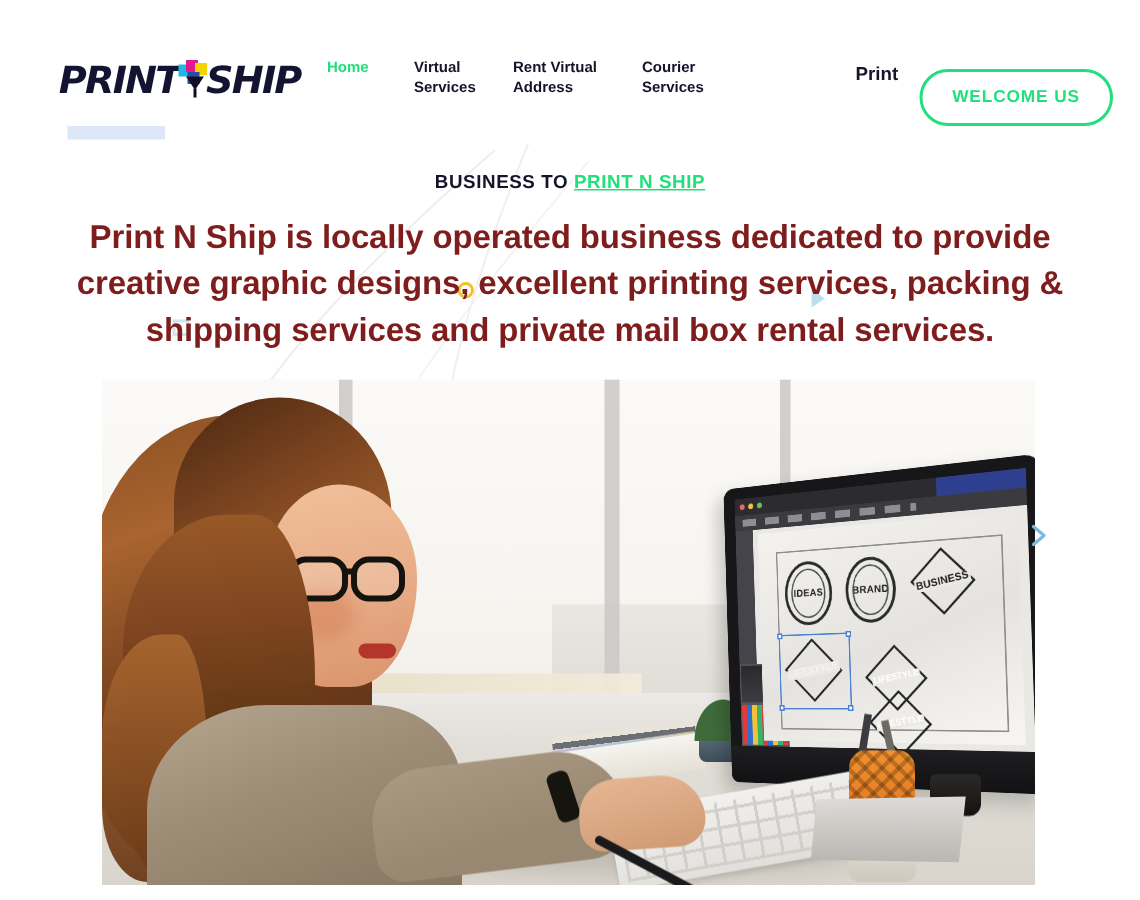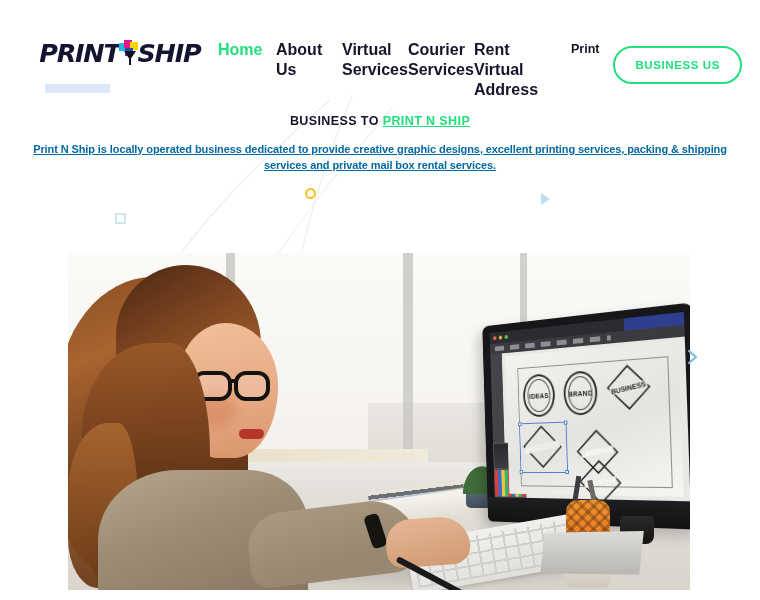--- a/index.html
+++ b/index.html
@@ -86,21 +86,21 @@
 
   .nav {
     flex: 1 1 auto;
     display: flex;
     align-items: flex-start;
     gap: 0;
     margin-left: 22px;
     padding-top: 2px;
   }
   .nav-item {
-    font-size: 16px;
+    font-size: 10px;
     font-weight: 600;
     color: #14142b;
     line-height: 1.25;
     cursor: pointer;
     width: 66px;
     padding-right: 12px;
   }
   .nav-item.wide { width: 86px; }
   .nav-item.home { color: #21e07b; width: 58px; }
 
@@ -144,28 +144,27 @@
   .welcome {
     font-size: 12.5px;
     font-weight: bold;
     letter-spacing: 0.4px;
     color: #14142b;
     margin-bottom: 14px;
   }
   .welcome .brand { color: #21e07b; text-decoration: underline; }
 
   .headline {
-    font-size: 11px;
+    font-size: 22px;
     font-weight: bold;
-    color: #0369a1;
+    color: #7f1d1d;
     line-height: 1.42;
     letter-spacing: -0.1px;
     max-width: 700px;
     margin: 0 auto;
-    text-decoration: underline;
   }
 
   
   .dec-bar {
     position: absolute;
     left: 45px; top: 84px;
     width: 65px; height: 9px;
     background: #dce8f7;
     z-index: 3;
   }
@@ -576,29 +575,28 @@
         <span class="sq y"></span>
         <span class="sq k"></span>
         <span class="funnel"></span>
         <span class="stem"></span>
       </span>
       <span class="logo-word">SHIP</span>
     </div>
 
     <nav class="nav">
       <div class="nav-item home">Home</div>
-      <div class="nav-item">About Us</div>
       <div class="nav-item">Virtual Services</div>
+      <div class="nav-item wide">Rent Virtual Address</div>
       <div class="nav-item">Courier Services</div>
-      <div class="nav-item wide">Rent Virtual Address</div>
     </nav>
 
     <div class="header-right">
       <div class="login-link">Print</div>
-      <button class="contact-btn">BUSINESS US</button>
+      <button class="contact-btn">WELCOME US</button>
     </div>
   </div>
 
   <div class="hero-text">
     <div class="welcome">
       <span>BUSINESS TO</span>
       <span class="brand">PRINT N SHIP</span>
     </div>
     <h1 class="headline">Print N Ship is locally operated business dedicated to provide creative graphic designs, excellent printing services, packing &amp; shipping services and private mail box rental services.</h1>
   </div>

